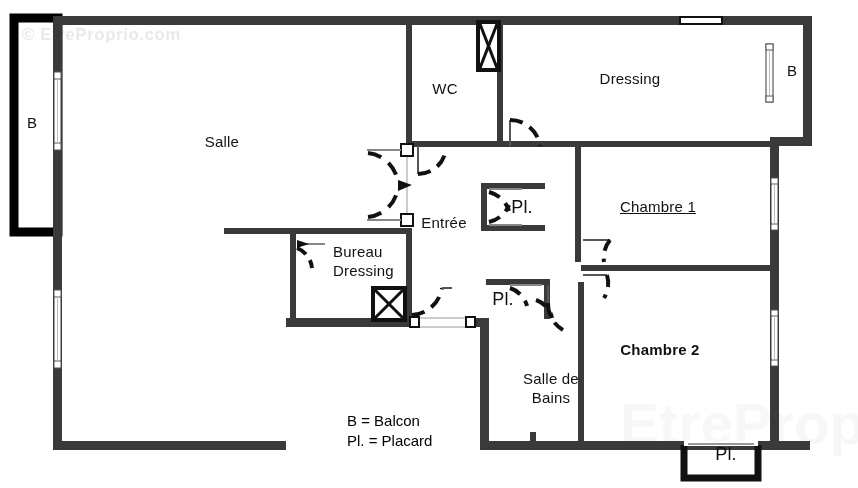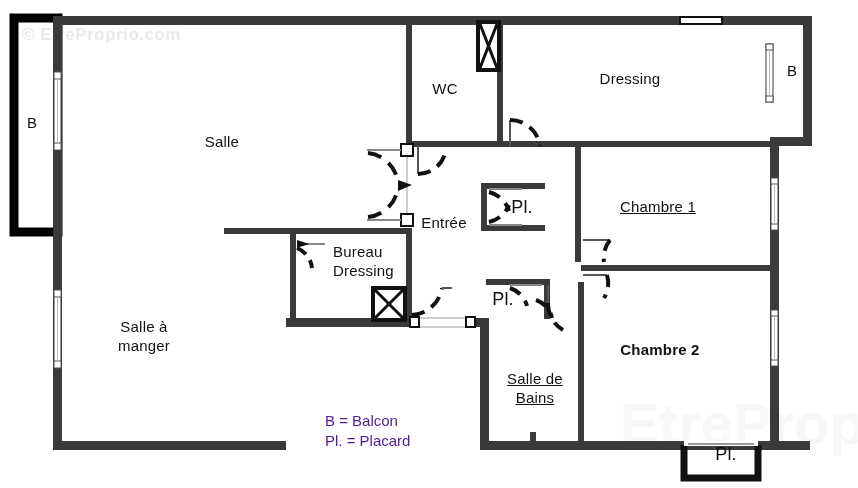--- a/index.html
+++ b/index.html
@@ -38,23 +38,24 @@
   .label-sm {
     font-size: 18px;
   }
   .label-b {
     font-size: 15px;
   }
   .legend {
     position: absolute;
     font-family: "Liberation Sans", sans-serif;
     font-size: 15px;
-    color: #4c1d95;
+    color: #000000;
     line-height: 1.35;
     white-space: pre-line;
+    margin-left: 22px;
   }
   .watermark {
     position: absolute;
     font-family: "Liberation Sans", sans-serif;
     color: #e9e9e9;
     font-size: 17px;
     font-weight: bold;
     letter-spacing: 0.5px;
     user-select: none;
   }
@@ -273,22 +274,20 @@
   <div class="room-label" style="left:428px; top:80px;  width:34px;">WC</div>
   <div class="room-label" style="left:598px; top:70px;  width:64px;">Dressing</div>
   <div class="room-label label-b" style="left:781px; top:62px;  width:22px;">B</div>
   <div class="room-label" style="left:415px; top:214px; width:58px;">Entrée</div>
   <div class="room-label label-sm" style="left:508px; top:196px; width:28px;">Pl.</div>
   <div class="room-label" style="left:616px; top:198px; width:84px;text-decoration:underline;">Chambre 1</div>
   <div class="room-label" style="left:304px; top:243px; width:84px; text-align:left;margin-left:29px;">Bureau
 Dressing</div>
   <div class="room-label label-sm" style="left:489px; top:288px; width:28px;">Pl.</div>
   <div class="room-label" style="left:618px; top:341px; width:84px;font-weight:bold;">Chambre 2</div>
-  <div class="room-label" style="left:108px; top:318px; width:72px;">Salle à
-manger</div>
-  <div class="room-label" style="left:498px; top:370px; width:74px;text-decoration:underline;">Salle de
+  <div class="room-label" style="left:514px; top:370px; width:74px;">Salle de
 Bains</div>
   <div class="room-label label-sm" style="left:712px; top:443px; width:28px;">Pl.</div>
 
   <div class="legend" style="left:325px; top:411px;">B = Balcon
 Pl. = Placard</div>
 
 </div>
 
 </body></html>

